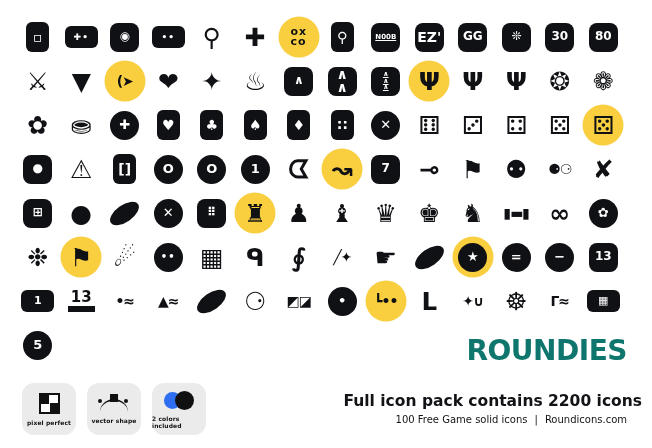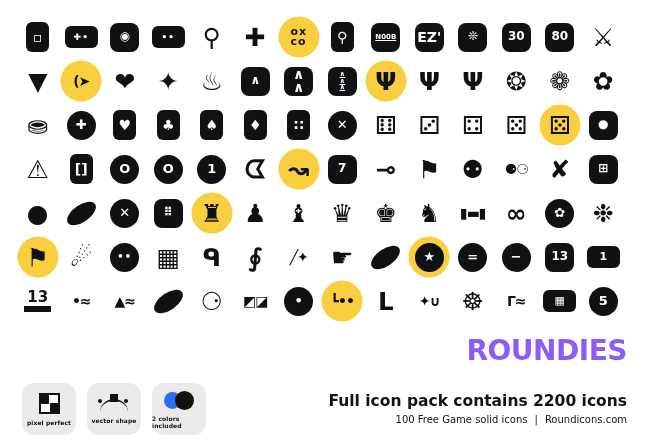--- a/index.html
+++ b/index.html
@@ -68,24 +68,24 @@
   .two-circles-icon{position:relative;width:30px;height:19px;margin-top:2px;}
   .two-circles-icon::before{
     content:"";position:absolute;left:0;top:1px;width:17px;height:17px;border-radius:50%;background:var(--blue);
   }
   .two-circles-icon::after{
     content:"";position:absolute;right:0;top:0;width:19px;height:19px;border-radius:50%;background:#111;
   }
   
   #brand-title{
     position:absolute;right:25px;top:334px;font-size:28px;font-weight:900;
-    letter-spacing:-.5px;color:#8b5cf6;
+    letter-spacing:-.5px;color:#0f766e;
   }
   #pack-headline{
-    position:absolute;right:25px;top:392px;font-size:15.5px;font-weight:900;color:#121316;
+    position:absolute;right:10px;top:392px;font-size:15.5px;font-weight:900;color:#121316;
   }
   #pack-subline{
     position:absolute;right:25px;top:414px;font-size:10px;font-weight:400;color:#121316;
   }
   #pack-subline .sep{margin:0 7px;}
 </style>
 </head>
 <body>
 
 <div id="stage">
@@ -114,20 +114,23 @@
 co</span>
       </div>
       <div class="cell">
         <span class="t-tall">⚲</span>
       </div>
       <div class="cell">
         <span class="t-plate s4">N00B</span>
       </div>
       <div class="cell">
         <span class="t-plate s3">EZ'</span>
+      </div>
+      <div class="cell">
+        <span class="t-plate">GG</span>
       </div>
       <div class="cell">
         <span class="t-plate">❊</span>
       </div>
       <div class="cell">
         <span class="t-plate">30</span>
       </div>
       <div class="cell">
         <span class="t-plate">80</span>
       </div>

